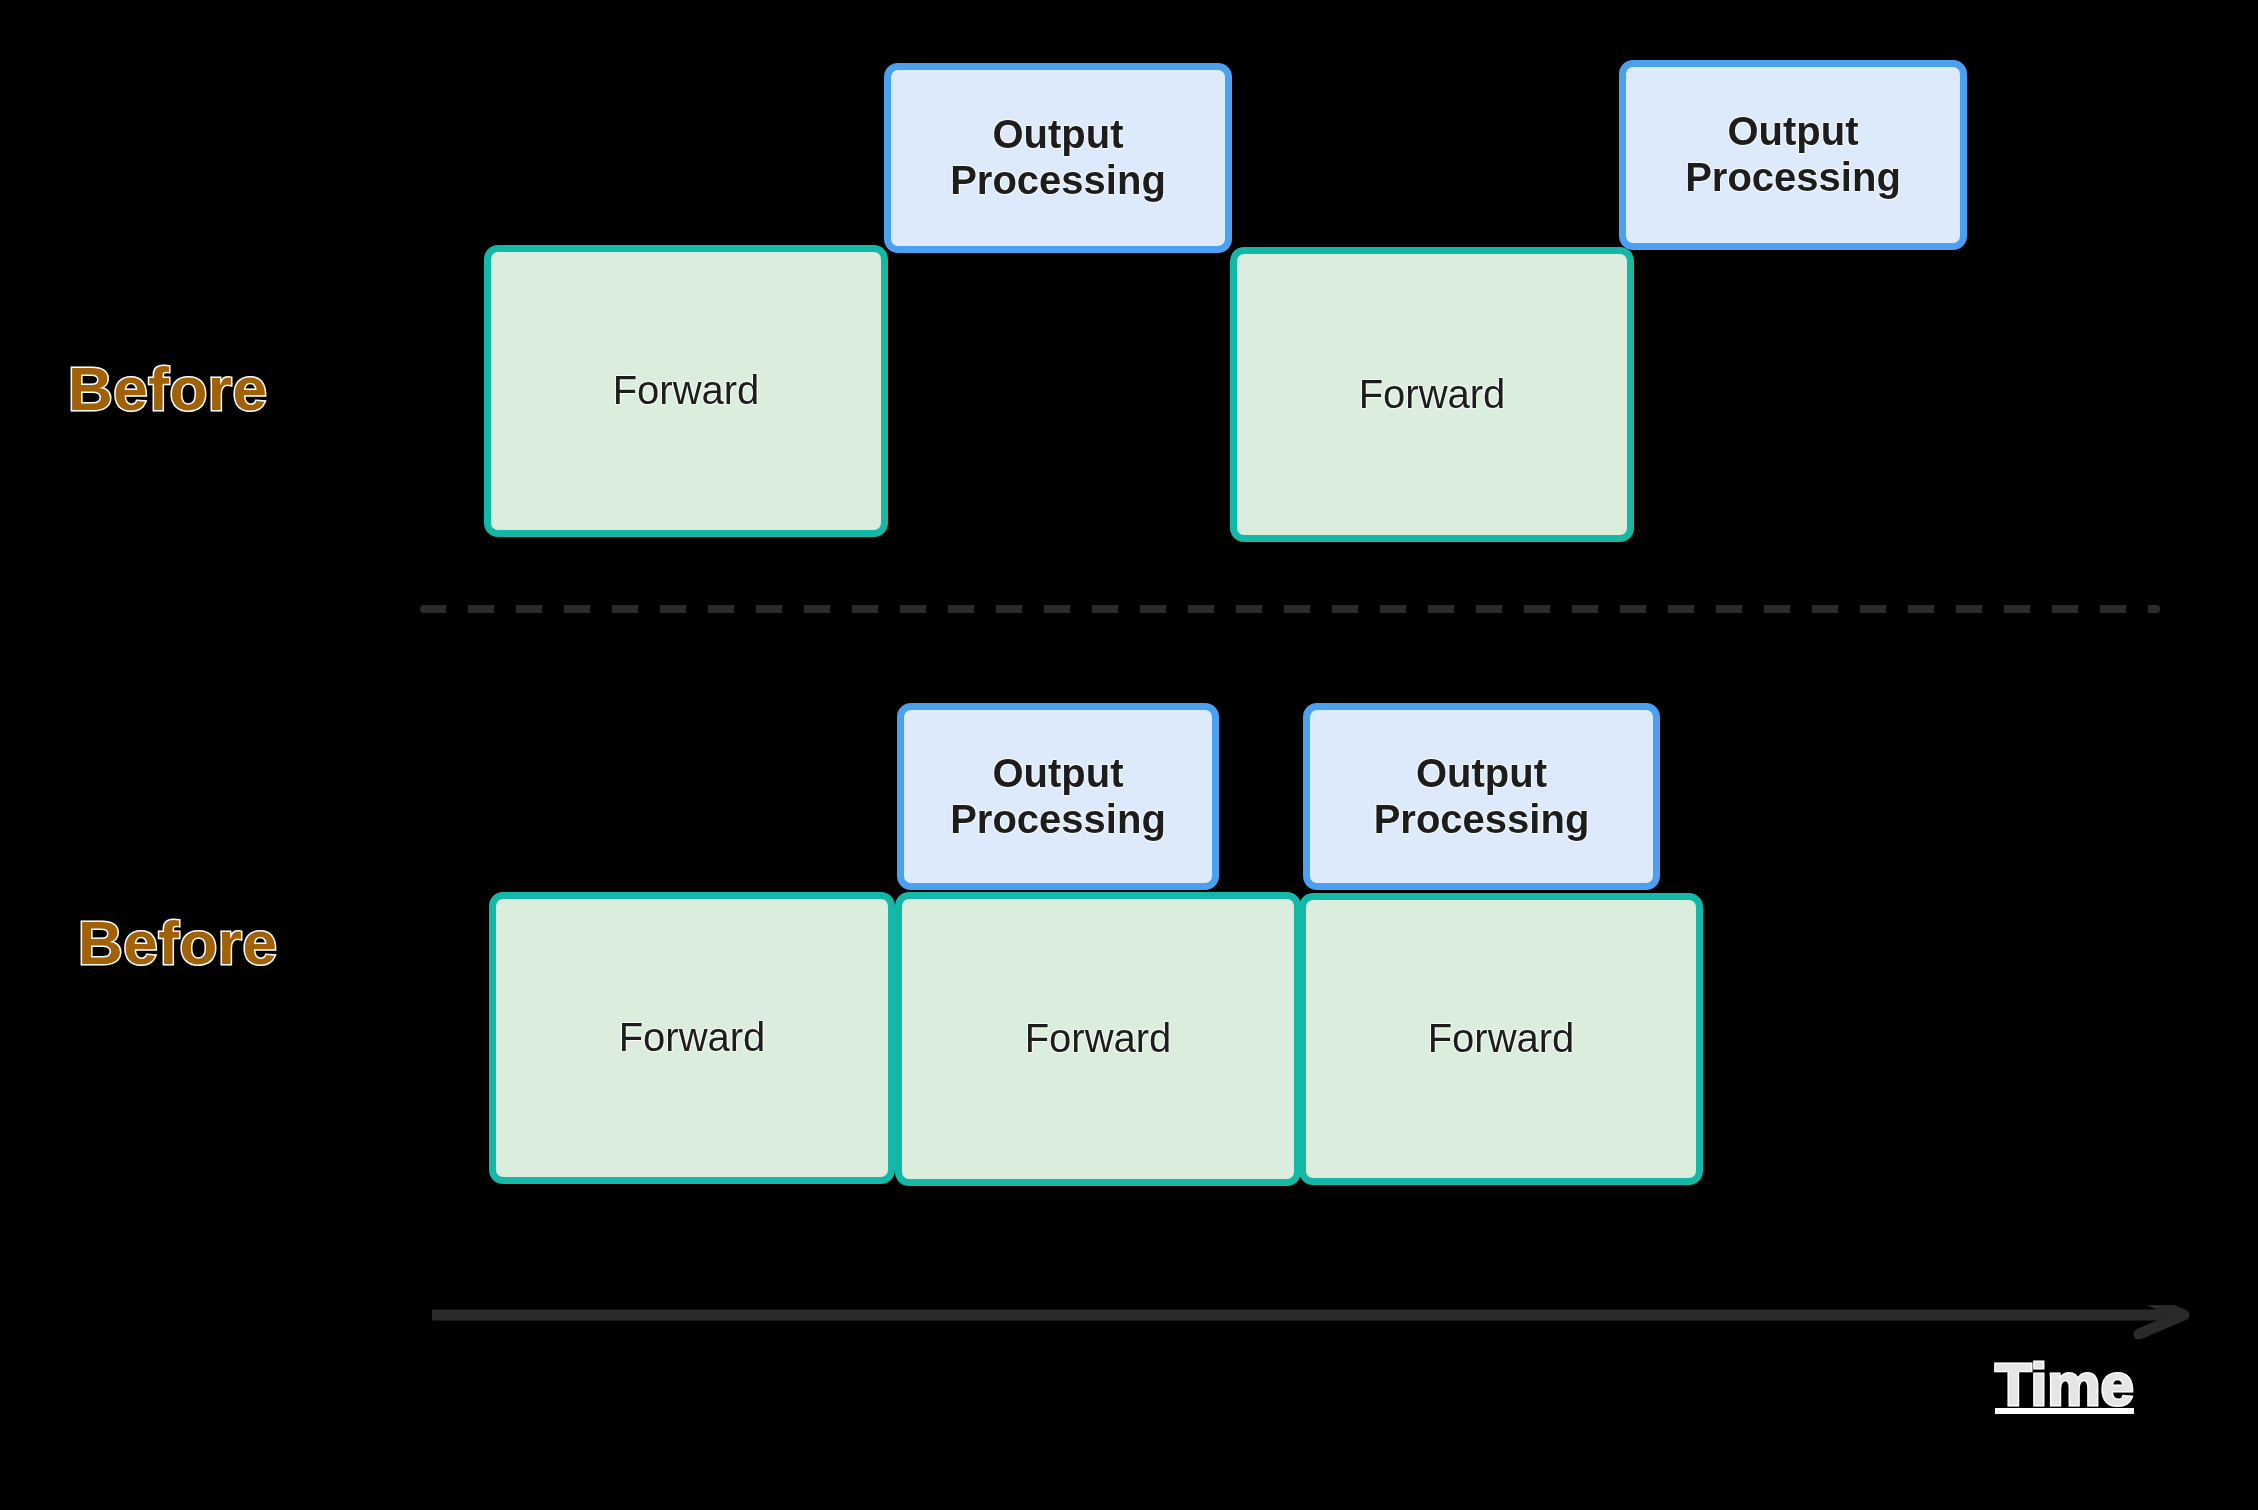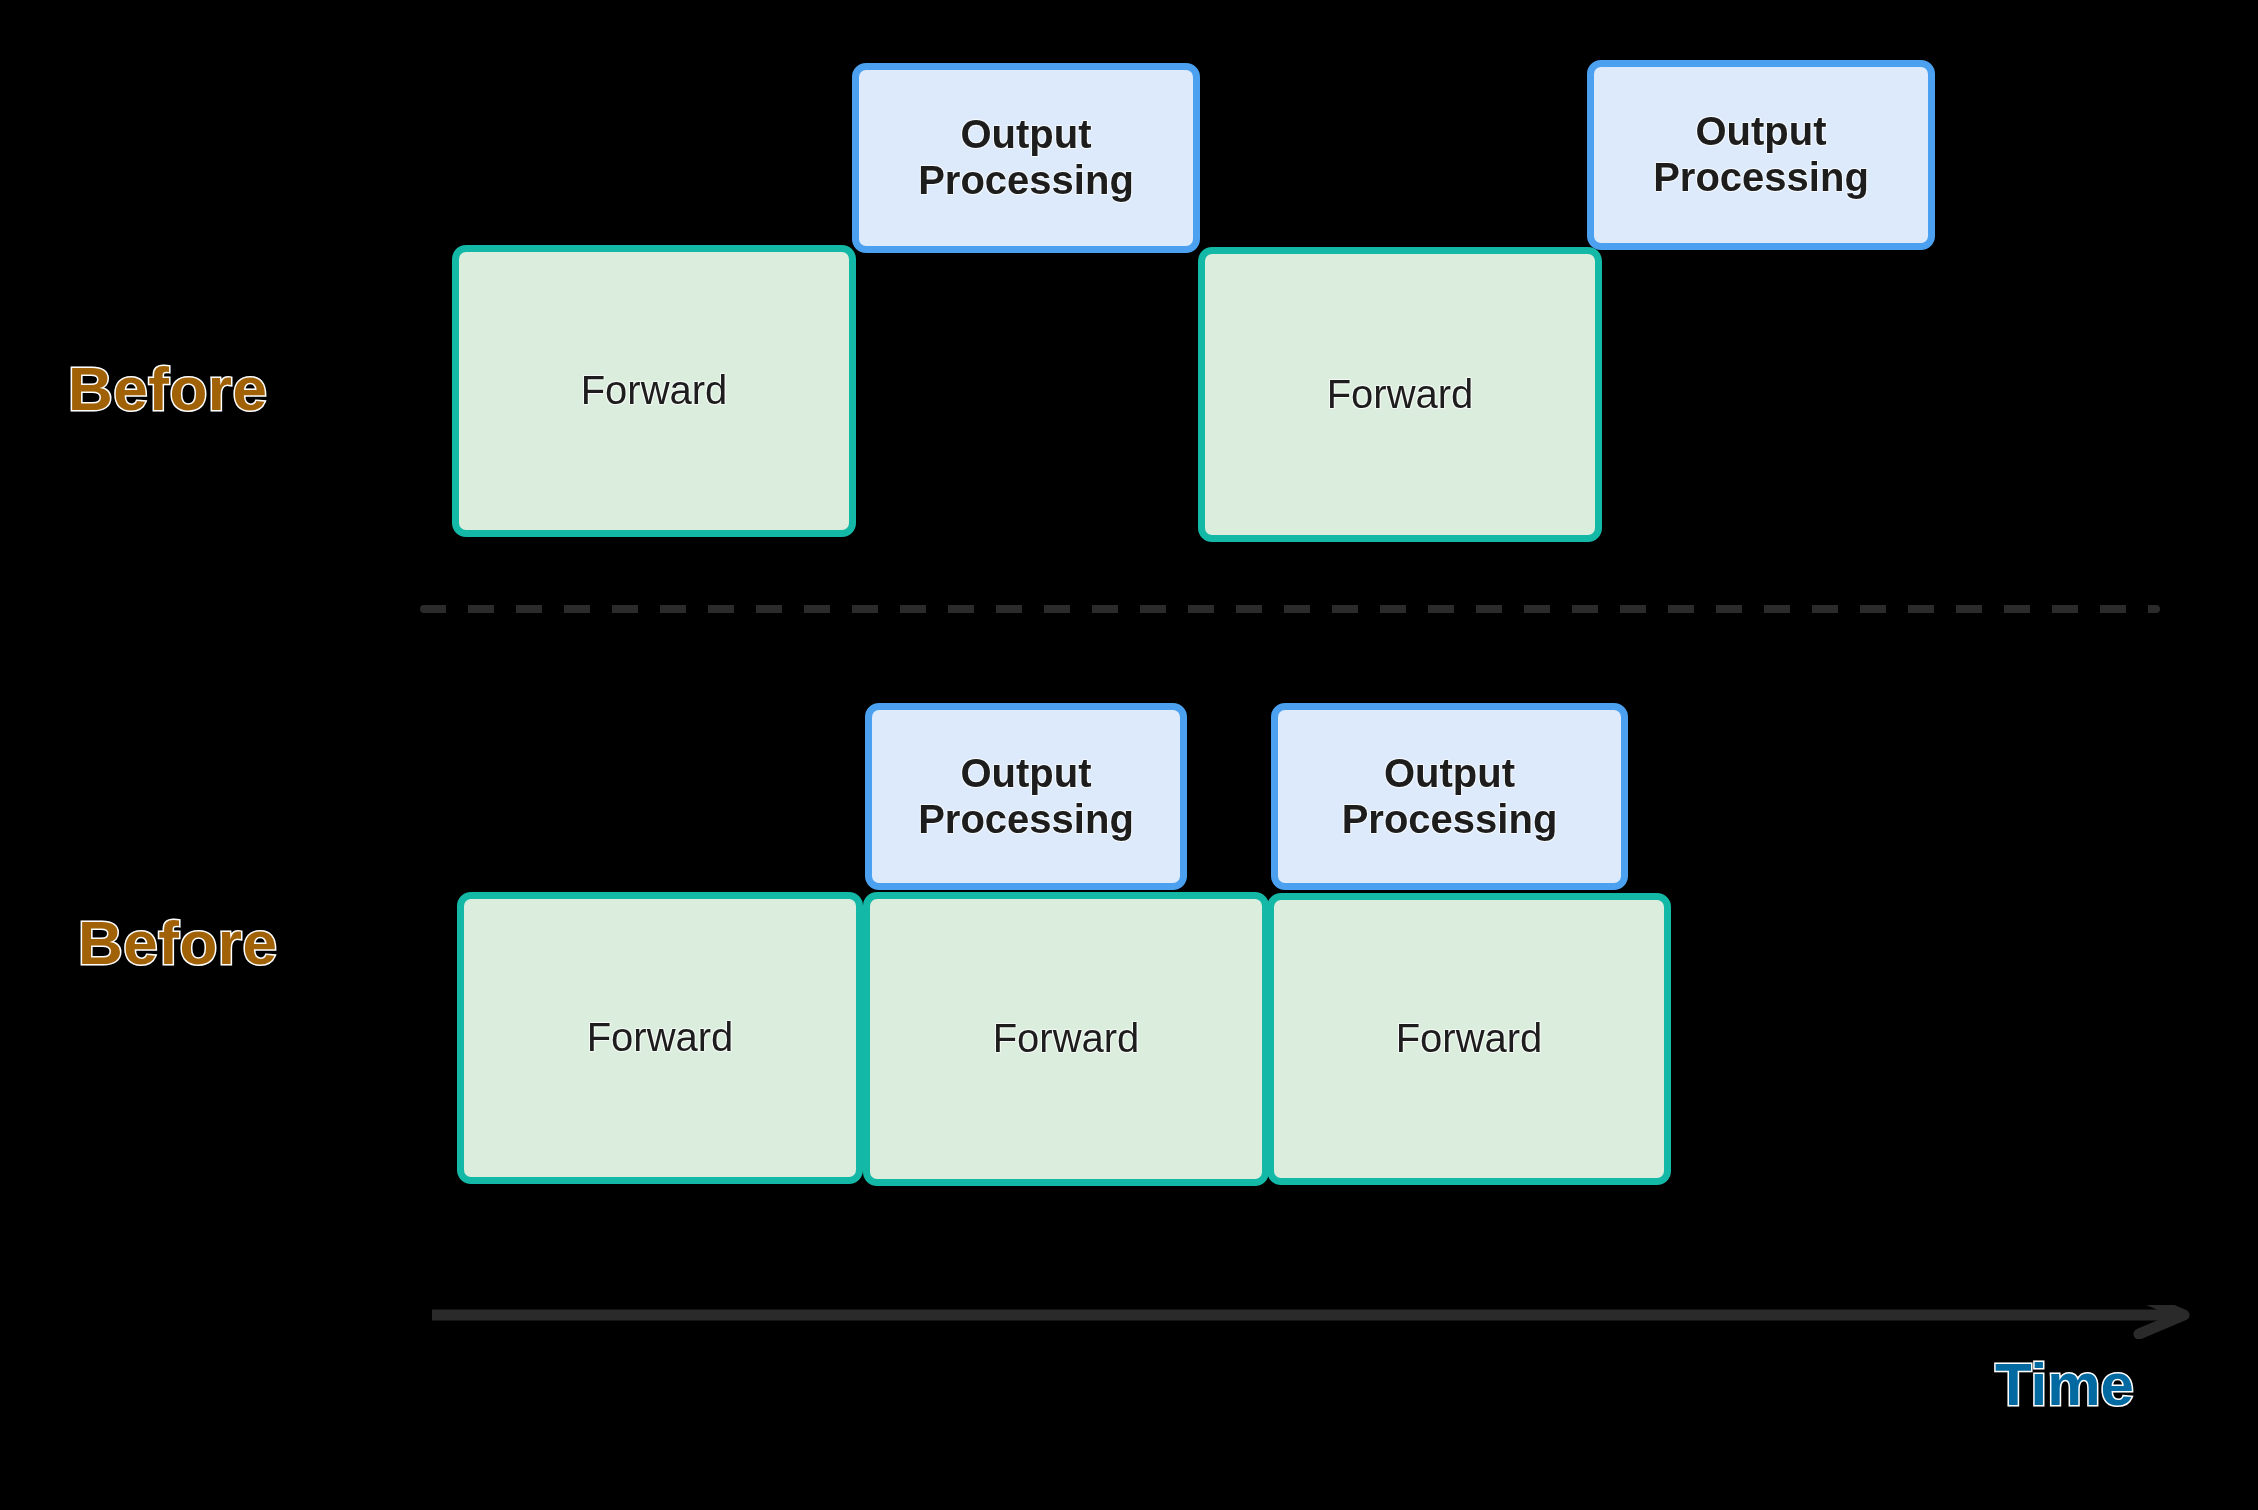--- a/index.html
+++ b/index.html
@@ -32,36 +32,38 @@
   }
   #label-before { left: 68px; top: 358px; }
   #label-after  { left: 78px; top: 912px; }
 
   #label-time {
     position: absolute;
     left: 1995px;
     top: 1355px;
     font-size: 60px;
     font-weight: 700;
-    color: #0369a1;
+    color: #e5e5e5;
     -webkit-text-stroke: 3px #ffffff;
     paint-order: stroke fill;
     white-space: nowrap;
     line-height: 1;
+    text-decoration: underline;
   }
 
   
   .block {
     position: absolute;
     box-sizing: border-box;
     border-radius: 14px;
     display: flex;
     align-items: center;
     justify-content: center;
     text-align: center;
+    margin-left: 32px;
   }
   .block .block-text {
     color: #1d1d1d;
     text-shadow:
        1px  1px 0 rgba(255,255,255,0.55),
       -1px  1px 0 rgba(255,255,255,0.55),
        1px -1px 0 rgba(255,255,255,0.55),
       -1px -1px 0 rgba(255,255,255,0.55);
     line-height: 1.14;
     padding: 0 8px;

